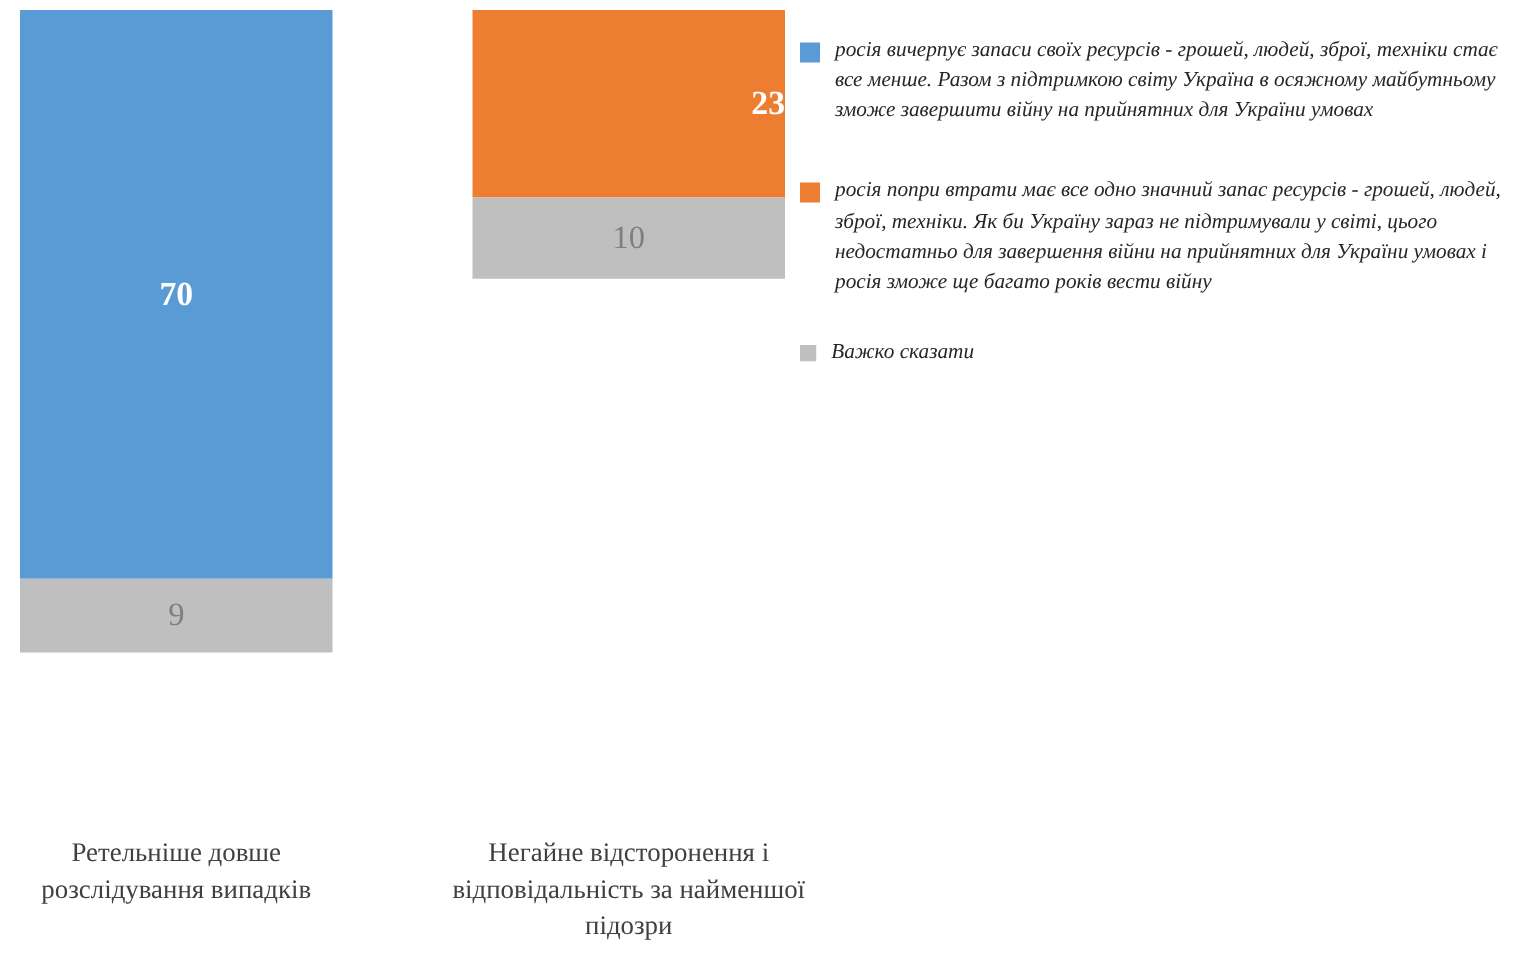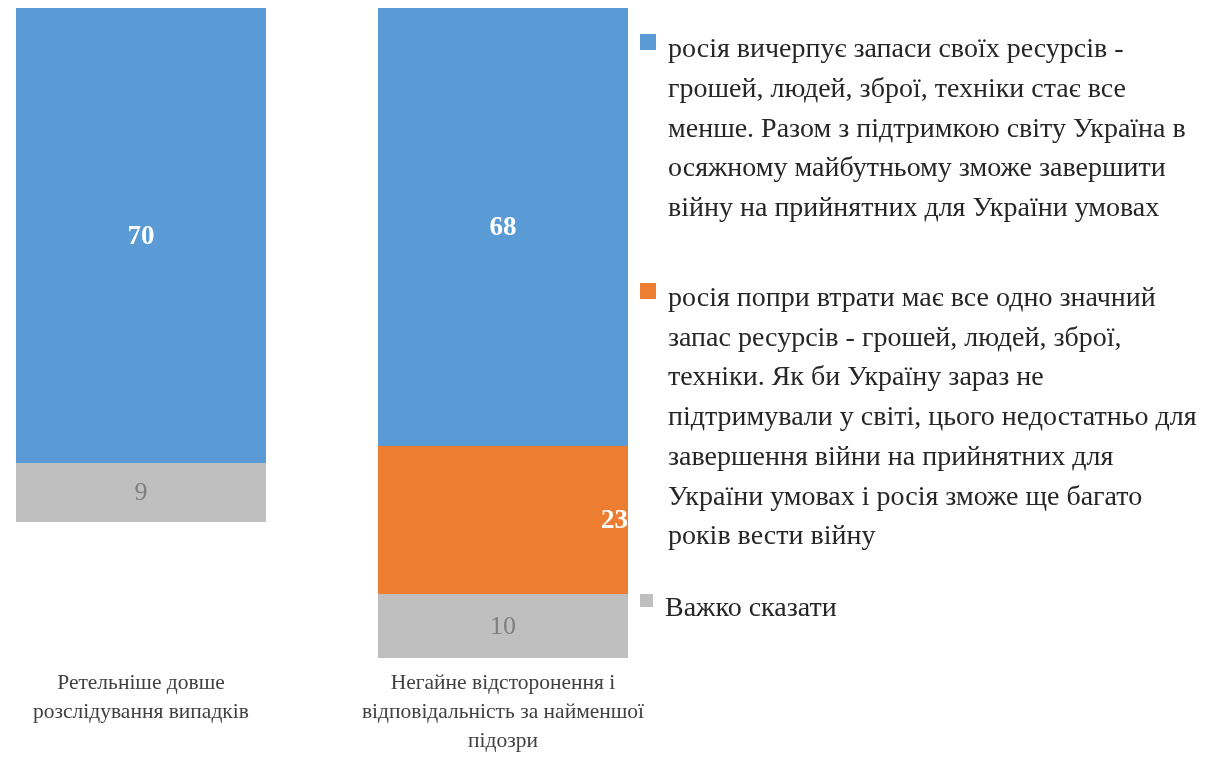--- a/index.html
+++ b/index.html
@@ -92,26 +92,27 @@
     height: 16px;
     margin-top: 6px;
     margin-right: 12px;
   }
   .legend-item.small .legend-swatch {
     width: 13px;
     height: 13px;
     margin-top: 7px;
   }
   .legend-text {
-    font-size: 28px;
+    font-size: 17px;
     line-height: 1.42;
     color: #262626;
+    font-style: italic;
   }
   .legend-item.i1 { margin-top: 0; }
-  .legend-item.i2 { margin-top: 50px; }
+  .legend-item.i2 { margin-top: 40px; }
   .legend-item.i3 { margin-top: 32px; }
 </style>
 </head>
 <body>
 
 <div id="page">
 
   <div id="plot">
 
     <div class="col c0">
@@ -121,23 +122,20 @@
         </div>
         <div class="seg grey" style="height:9%;background:#BFBFBF;">
           <span class="val">9</span>
         </div>
       </div>
       <div class="cat-label">Ретельніше довше розслідування випадків</div>
     </div>
 
     <div class="col c1">
       <div class="bars">
-        <div class="seg blue" style="height:68%;background:#5B9BD5;">
-          <span class="val">68</span>
-        </div>
         <div class="seg orange" style="height:23%;background:#ED7D31;justify-content:flex-end;">
           <span class="val">23</span>
         </div>
         <div class="seg grey" style="height:10%;background:#BFBFBF;justify-content:center;">
           <span class="val">10</span>
         </div>
       </div>
       <div class="cat-label">Негайне відсторонення і відповідальність за найменшої підозри</div>
     </div>
 

